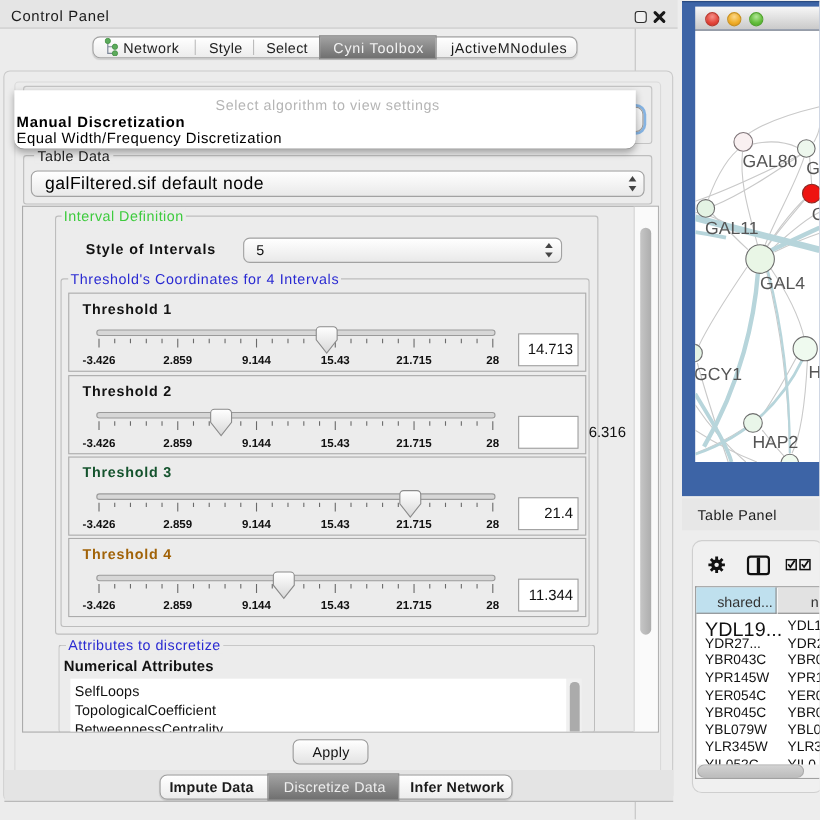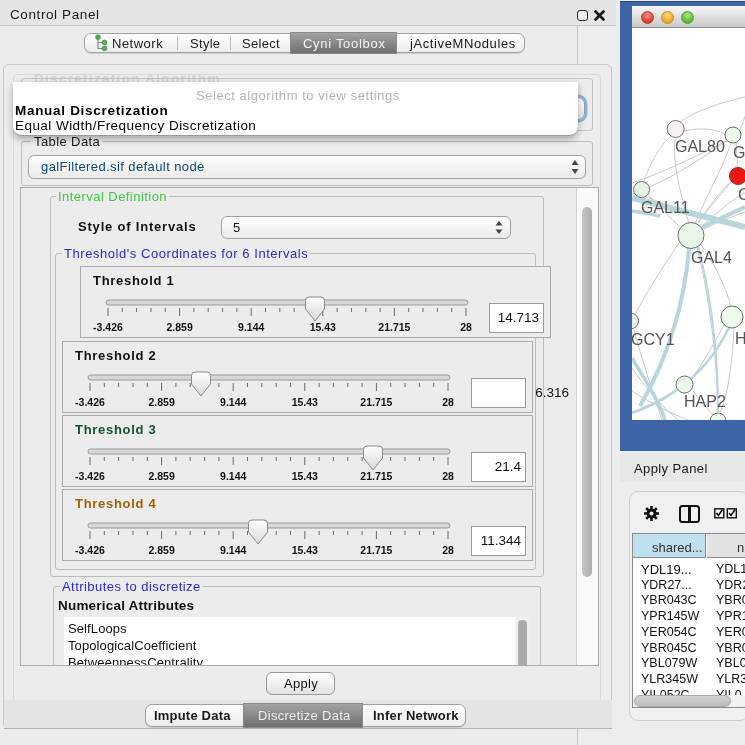--- a/index.html
+++ b/index.html
@@ -35,30 +35,29 @@
     <circle cx="3" cy="3.2" r="2.4" fill="#5cab5c" stroke="#3e8e3e" stroke-width=".7"></circle>
     <circle cx="9.5" cy="8.5" r="2.4" fill="#5cab5c" stroke="#3e8e3e" stroke-width=".7"></circle>
     <circle cx="9.5" cy="14.5" r="2.4" fill="#5cab5c" stroke="#3e8e3e" stroke-width=".7"></circle>
   </svg>
   <div class="txt" style="left:112px;top:36px;font-size:13px;color:#222;letter-spacing:.5px;">Network</div>
   <div class="txt" style="left:190px;top:36px;font-size:13px;color:#222;letter-spacing:.3px;">Style</div>
   <div class="txt" style="left:242px;top:36px;font-size:13px;color:#222;letter-spacing:.3px;">Select</div>
   <div class="txt" style="left:303px;top:36px;font-size:13px;color:#f2f2f2;letter-spacing:.7px;">Cyni Toolbox</div>
   <div class="txt" style="left:410px;top:36px;font-size:13px;color:#1a1a1a;letter-spacing:.6px;">jActiveMNodules</div>
 
-  <div class="txt" style="left:34px;top:71px;font-size:13.5px;font-weight:bold;color:#d2d2d2;letter-spacing:1.3px;">Discretization Algorithm</div>
 
   <div class="abs" style="left:21px;top:78px;width:572px;height:53px;border:1px solid #c4c4c4;border-radius:3px;"></div>
 
   <div class="abs" style="left:555px;top:97px;width:30px;height:23px;border-radius:7px;box-shadow:0 0 0 2.5px #85b3e2;background:linear-gradient(#fdfdfd,#e8e8e8);border:1px solid #9a9a9a;"></div>
 
   <div class="abs" style="left:21px;top:141px;width:572px;height:45px;border:1px solid #bdbdbd;border-radius:3px;"></div>
   <div class="txt" style="left:31px;top:134px;font-size:13px;color:#1a1a1a;background:#ececec;padding:0 3px;letter-spacing:.4px;">Table Data</div>
   <div class="abs combo" style="left:28px;top:155px;width:558px;height:24px;border:1px solid #a2a2a2;border-radius:6px;background:linear-gradient(#ffffff,#e9e9e9);"></div>
-  <div class="txt" style="left:41px;top:159px;font-size:13px;color:#0c4a6e;letter-spacing:.4px;">galFiltered.sif default node</div>
+  <div class="txt" style="left:41px;top:159px;font-size:16px;color:#000000;letter-spacing:.4px;">galFiltered.sif default node</div>
   <svg class="abs" style="left:570px;top:159px;" width="10" height="16" viewBox="0 0 10 16">
     <path d="M5 1 L8.5 6 L1.5 6 Z" fill="#444"></path>
       <path d="M5 15 L8.5 10 L1.5 10 Z" fill="#444"></path>
   </svg>
 
   <svg class="abs" style="left:591px;top:364px;" width="8" height="10" viewBox="0 0 8 10">
     <path d="M1.5 1 L6.5 5 L1.5 9 Z" fill="#8a8a8a"></path>
   </svg>
 
   <div class="abs" style="left:20px;top:187px;width:579px;height:479px;border:1px solid #ababab;background:#ececec;"></div>
@@ -71,23 +70,23 @@
 
   <div class="txt" style="left:78px;top:219px;font-size:13px;font-weight:bold;color:#111;letter-spacing:.8px;">Style of Intervals</div>
   <div class="abs" style="left:221px;top:216px;width:290px;height:23px;border:1px solid #a2a2a2;border-radius:6px;background:linear-gradient(#ffffff,#e9e9e9);"></div>
   <div class="txt" style="left:233px;top:220px;font-size:13px;color:#111;">5</div>
   <svg class="abs" style="left:494px;top:220px;" width="10" height="15" viewBox="0 0 10 15">
     <path d="M5 1 L8.5 5.5 L1.5 5.5 Z" fill="#444"></path>
       <path d="M5 14 L8.5 9.5 L1.5 9.5 Z" fill="#444"></path>
   </svg>
 
   <div class="abs" style="left:55px;top:253px;width:481px;height:317px;border:1px solid #bdbdbd;border-radius:3px;"></div>
-  <div class="txt" style="left:62px;top:246px;font-size:13px;color:#2a2ad2;background:#ececec;padding:0 2px;letter-spacing:.55px;">Threshold's Coordinates for 6 Intervals</div>
-
-  <div id="thresholds"><div class="abs" style="left:80px;top:266px;width:471px;height:72px;border:1px solid #ababab;background:#ececec;">
+  <div class="txt" style="left:62px;top:246px;font-size:13px;color:#2a2ad2;background:#ececec;padding:0 2px;letter-spacing:.55px;">Threshold's Coordinates for 4 Intervals</div>
+
+  <div id="thresholds"><div class="abs" style="left:62px;top:266px;width:471px;height:72px;border:1px solid #ababab;background:#ececec;">
         <div class="txt" style="left:12px;top:6px;font-size:13px;font-weight:bold;color:#111;letter-spacing:.7px;">Threshold 1</div>
         <svg class="abs" style="left:0;top:0;" width="471" height="72" viewBox="0 0 471 72">
           <rect x="25" y="33" width="362" height="5" rx="2.5" fill="#d7d7d7" stroke="#9a9a9a" stroke-width="1"></rect>
           <line x1="27.0" y1="41" x2="27.0" y2="49" stroke="#6a6a6a" stroke-width="1"></line>
           <line x1="41.3" y1="41" x2="41.3" y2="45" stroke="#6a6a6a" stroke-width="1"></line>
           <line x1="55.6" y1="41" x2="55.6" y2="45" stroke="#6a6a6a" stroke-width="1"></line>
           <line x1="70.0" y1="41" x2="70.0" y2="45" stroke="#6a6a6a" stroke-width="1"></line>
           <line x1="84.3" y1="41" x2="84.3" y2="45" stroke="#6a6a6a" stroke-width="1"></line>
           <line x1="98.6" y1="41" x2="98.6" y2="49" stroke="#6a6a6a" stroke-width="1"></line>
           <line x1="112.9" y1="41" x2="112.9" y2="45" stroke="#6a6a6a" stroke-width="1"></line>
@@ -341,21 +340,21 @@
     <text x="106" y="172">C</text>
     <text x="9" y="185">GAL11</text>
     <text x="59" y="235">GAL4</text>
     <text x="103" y="316">H</text>
     <text x="-1" y="317">GCY1</text>
     <text x="52" y="379">HAP2</text>
   </g>
 </svg>
 
 <div class="abs" style="left:620px;top:453px;width:125px;height:29px;background:#e7e7e7;"></div>
-<div class="txt" style="left:634px;top:461px;font-size:13px;color:#1a1a1a;letter-spacing:.4px;">Apply Panel</div>
+<div class="txt" style="left:634px;top:461px;font-size:13px;color:#1a1a1a;letter-spacing:.4px;">Table Panel</div>
 
 <div class="abs" style="left:629px;top:491px;width:120px;height:230px;background:#f0f0f0;border:1px solid #cfcfcf;border-radius:9px;"></div>
 
 <svg class="abs" style="left:643px;top:505px;" width="17" height="17" viewBox="0 0 17 17">
   <g fill="#111">
     <circle cx="8.5" cy="8.5" r="5"></circle>
     <g stroke="#111" stroke-width="2.6">
       <path d="M8.5 1 V 16"></path>
       <path d="M1 8.5 H 16"></path>
       <path d="M3.2 3.2 L 13.8 13.8"></path>
@@ -376,21 +375,21 @@
     <path d="M15 5 L17 7.5 L21 1.5" stroke-width="1.6"></path>
   </g>
 </svg>
 
 <div class="abs" style="left:632px;top:533px;width:113px;height:175px;background:#ffffff;border:1px solid #8a8a8a;border-right:none;"></div>
 <div class="abs" style="left:633px;top:534px;width:73px;height:24px;background:#bfe0ee;border-right:1px solid #8a8a8a;border-bottom:1px solid #8a8a8a;"></div>
 <div class="abs" style="left:707px;top:534px;width:38px;height:24px;background:#e2e2e2;border-bottom:1px solid #8a8a8a;"></div>
 <div class="txt" style="left:652px;top:540px;font-size:13px;color:#333;">shared...</div>
 <div class="txt" style="left:737px;top:540px;font-size:13px;color:#333;">n</div>
 <div id="tablerows">
-    <div class="txt" style="left:641px;top:562px;font-size:13px;color:#111;">YDL19...</div>
+    <div class="txt" style="left:641px;top:562px;font-size:18px;color:#111;">YDL19...</div>
     <div class="txt" style="left:716px;top:562px;font-size:12.5px;color:#111;">YDL1</div>
     <div class="txt" style="left:641px;top:578px;font-size:12.5px;color:#111;">YDR27...</div>
     <div class="txt" style="left:716px;top:578px;font-size:12.5px;color:#111;">YDR2</div>
     <div class="txt" style="left:641px;top:593px;font-size:12.5px;color:#111;">YBR043C</div>
     <div class="txt" style="left:716px;top:593px;font-size:12.5px;color:#111;">YBR0</div>
     <div class="txt" style="left:641px;top:609px;font-size:12.5px;color:#111;">YPR145W</div>
     <div class="txt" style="left:716px;top:609px;font-size:12.5px;color:#111;">YPR1</div>
     <div class="txt" style="left:641px;top:625px;font-size:12.5px;color:#111;">YER054C</div>
     <div class="txt" style="left:716px;top:625px;font-size:12.5px;color:#111;">YER0</div>
     <div class="txt" style="left:641px;top:641px;font-size:12.5px;color:#111;">YBR045C</div>

